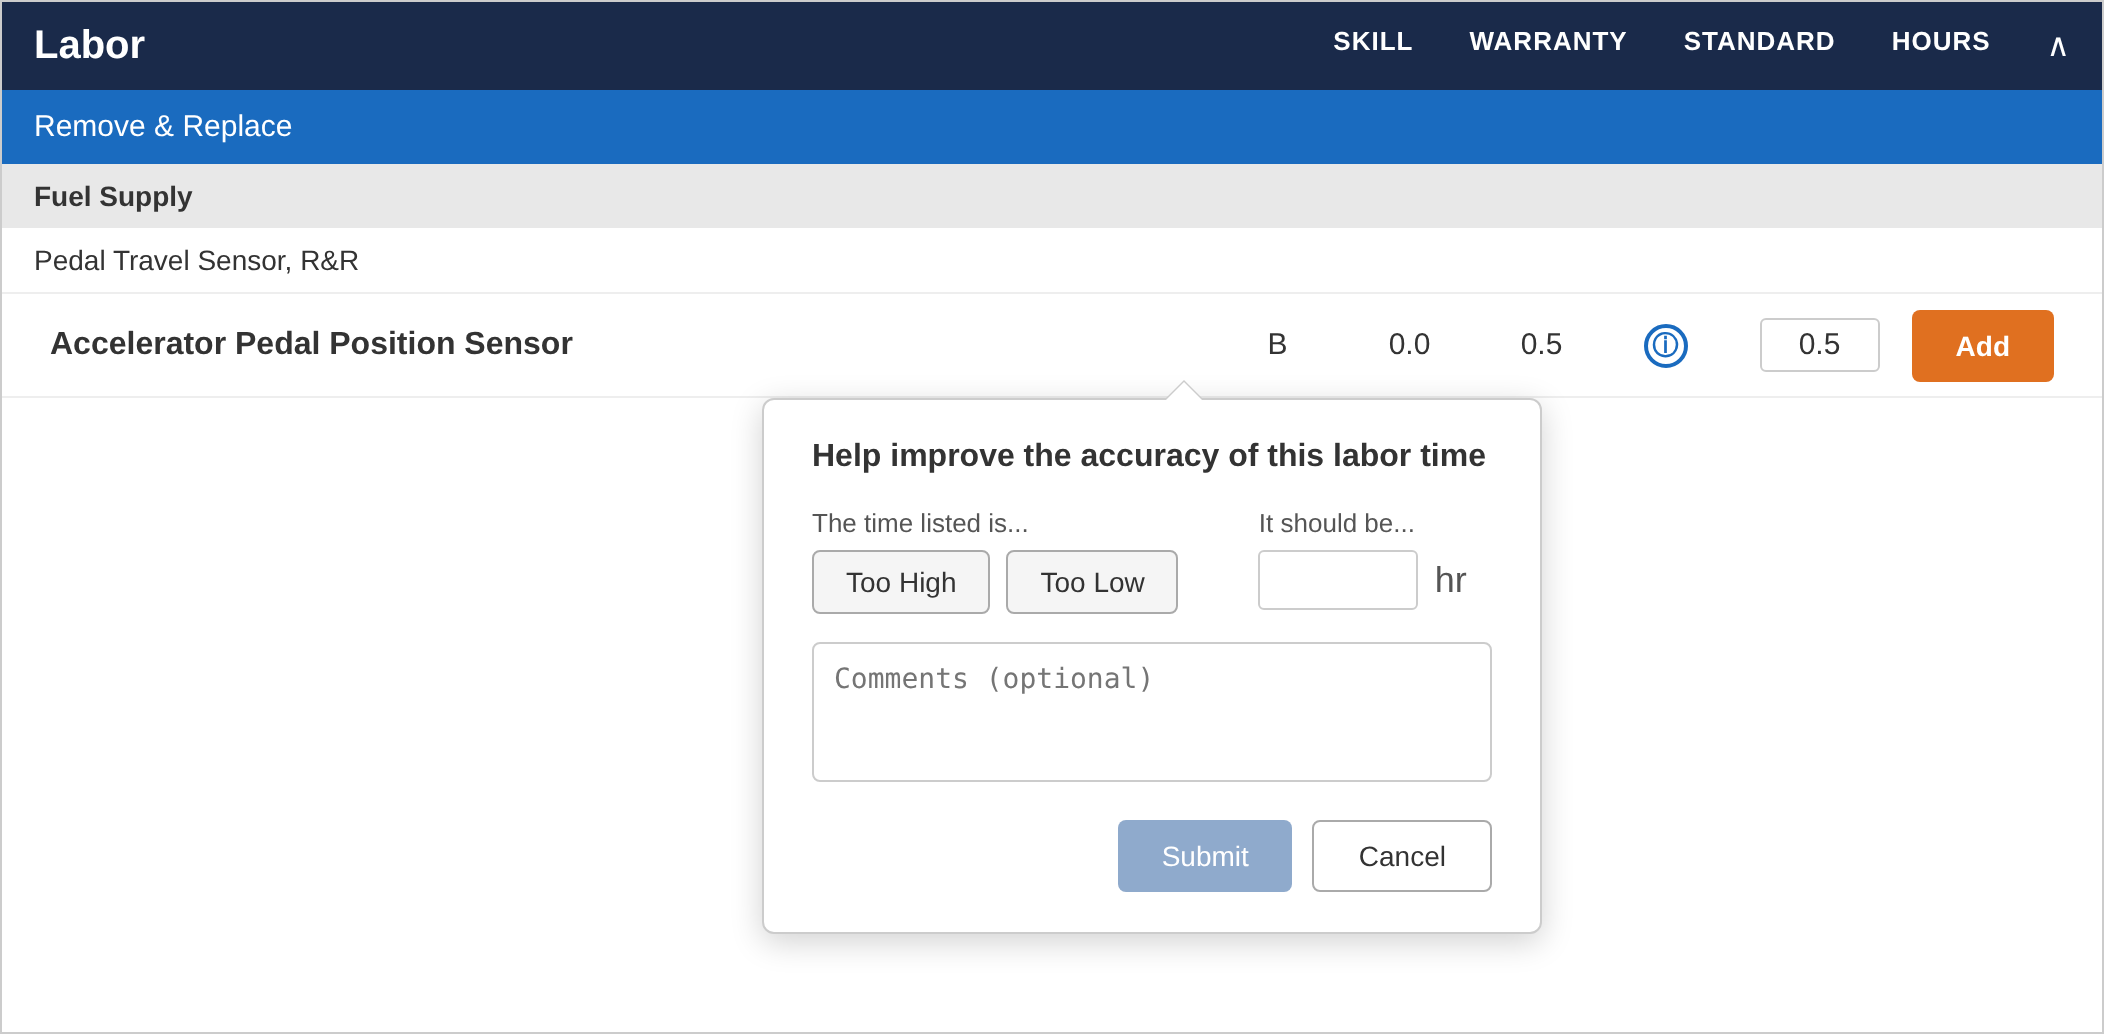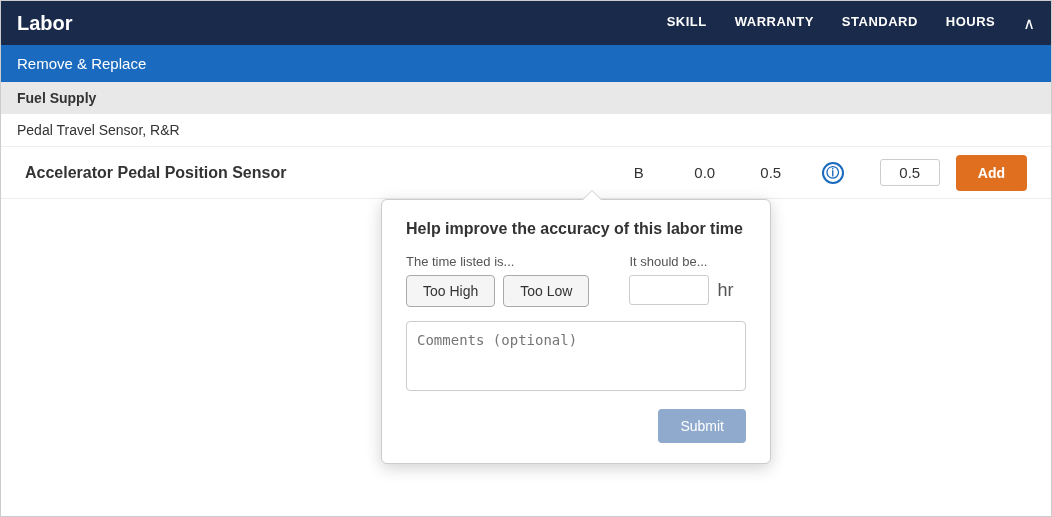--- a/index.html
+++ b/index.html
@@ -356,18 +356,19 @@
               <input class="should-be-input" type="text" value="" style="">
               <span class="should-be-unit">hr</span>
             </div>
           </div>
         </div>
 
         <textarea class="comments-textarea" placeholder="Comments (optional)" style=""></textarea>
 
         <div class="popover-footer">
           <button class="submit-btn">Submit</button>
+          <button class="cancel-btn">Cancel</button>
         </div>
       </div>
     </div>
   </div>
 
 </div>
 
 </body></html>

